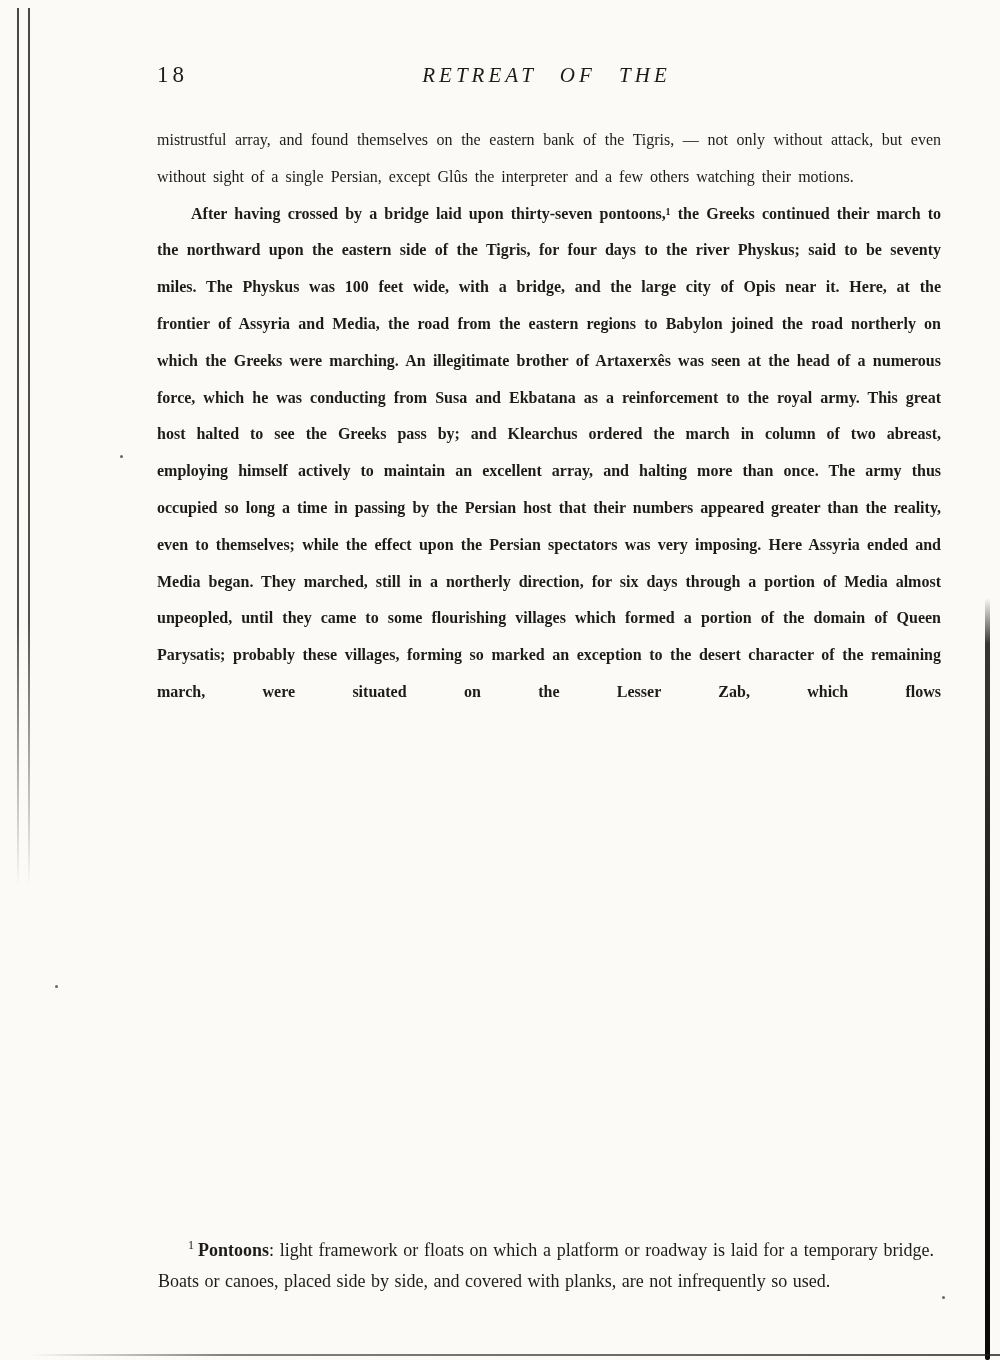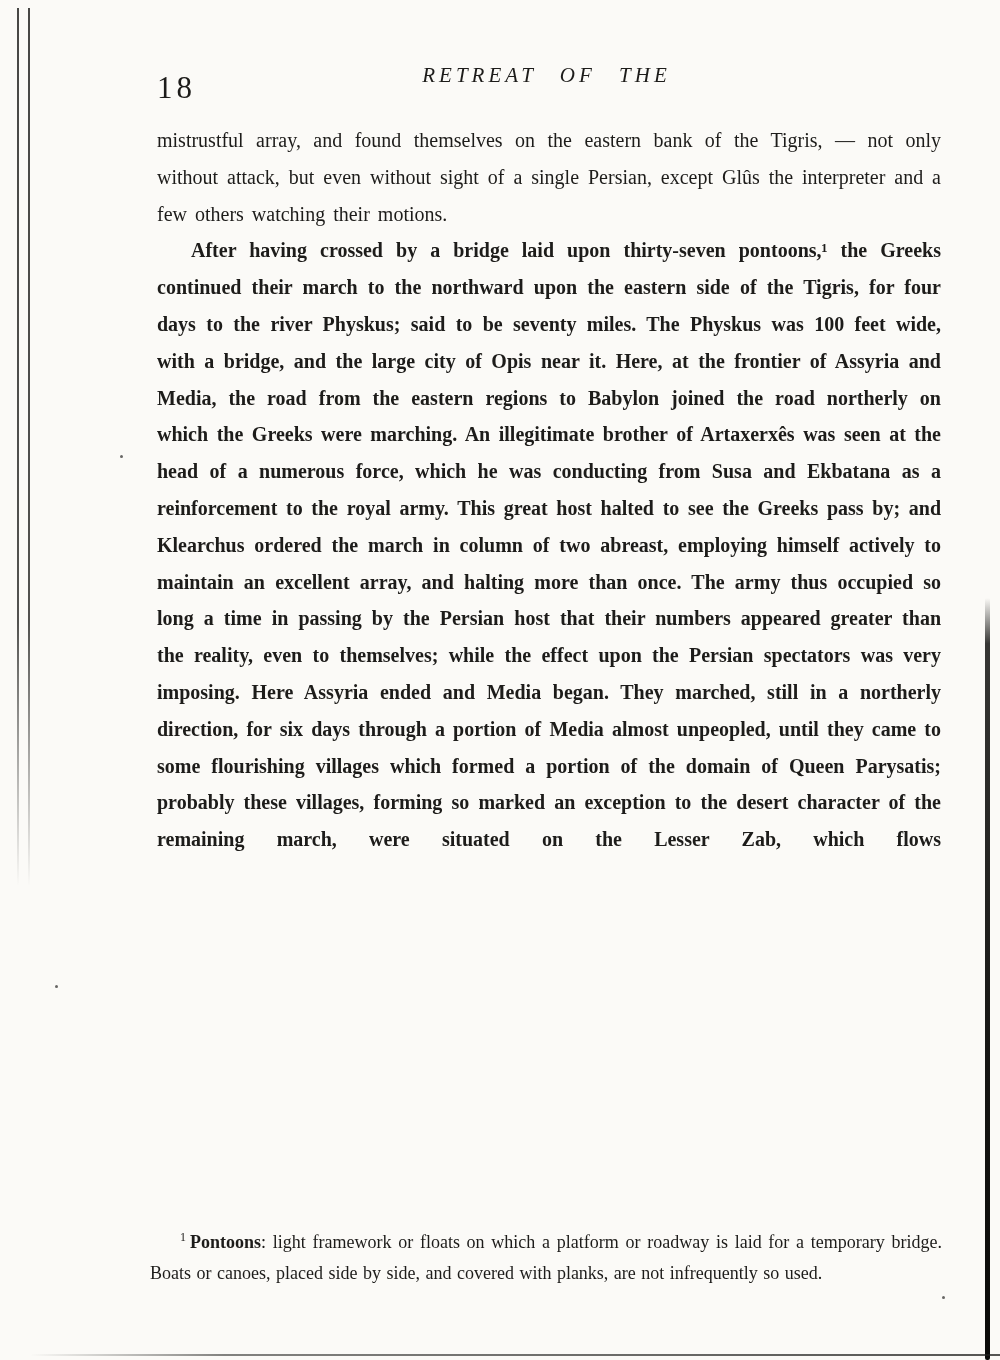--- a/index.html
+++ b/index.html
@@ -54,22 +54,22 @@
   .page-header {
     position: absolute;
     top: 62px;
     left: 155px;
     right: 62px;
     height: 30px;
   }
   .pagenum {
     position: absolute;
     left: 2px;
-    top: 8px;
-    font-size: 31px;
+    top: 0;
+    font-size: 23px;
     letter-spacing: 4px;
     font-family: Liberation Serif, serif;
   }
   .running-head {
     position: absolute;
     left: 0;
     right: 0;
     top: 1px;
     text-align: center;
     font-style: italic;
@@ -77,41 +77,41 @@
     letter-spacing: 4px;
     word-spacing: 14px;
   }
 
   
   .page-body {
     position: absolute;
     top: 122px;
     left: 157px;
     width: 784px;
-    font-size: 20px;
+    font-size: 16px;
     line-height: 36.8px;
     text-align: justify;
     word-spacing: 3px;
   }
   .para { margin: 0; }
   .para.indent { text-indent: 34px; font-weight: bold; }
   .para.justify-last { text-align-last: justify; }
 
   
   .footnote {
     position: absolute;
     top: 1222px;
     left: 150px;
     width: 792px;
     font-size: 18px;
     line-height: 30.5px;
     text-align: justify;
     word-spacing: 1px;
   }
-  .footnote p { margin: 0; text-indent: 30px; }
+  .footnote p { margin: 8px; text-indent: 30px; }
   .footnote sup {
     font-size: 12px;
     margin-right: 4px;
   }
   .footnote b { font-weight: bold; }
 </style>
 </head>
 <body>
 
 <div class="page">

